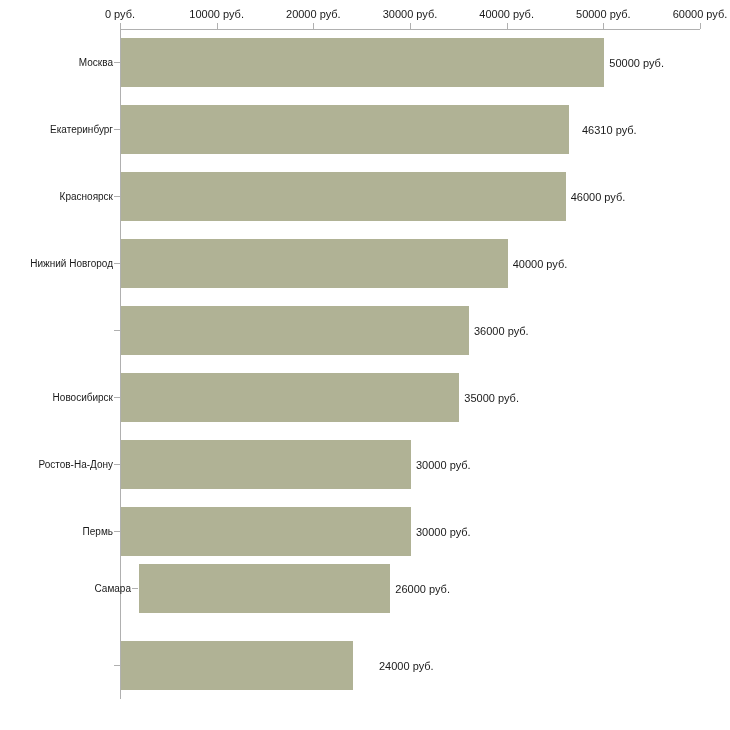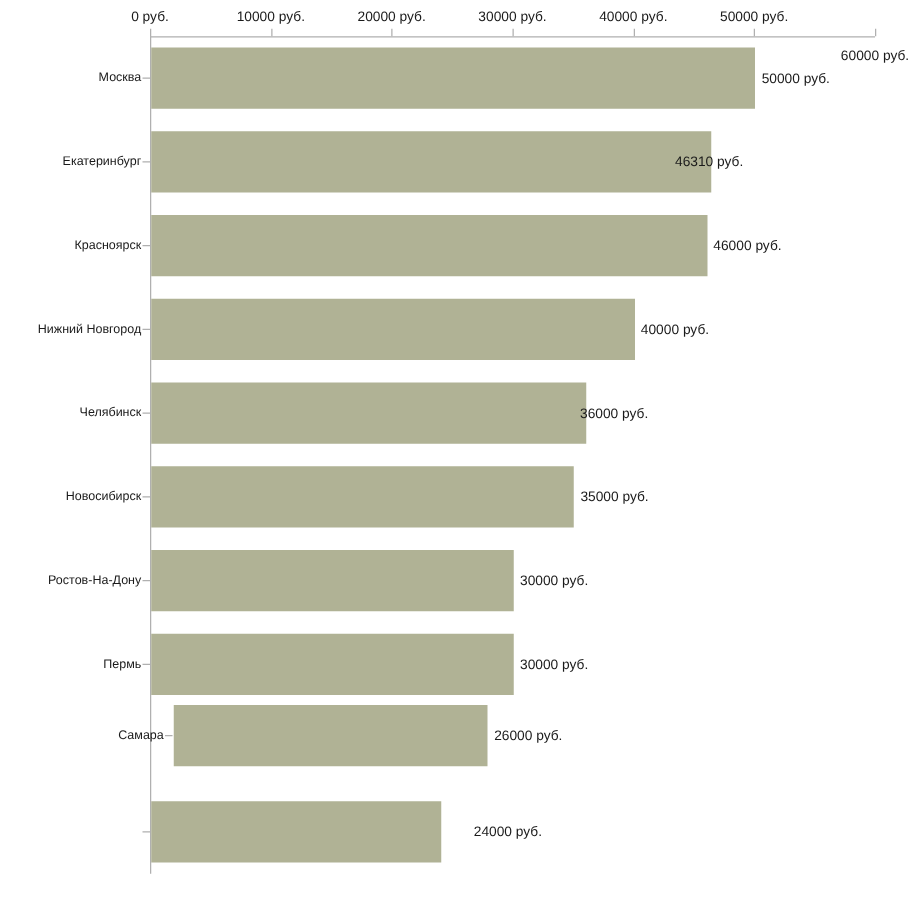--- a/index.html
+++ b/index.html
@@ -108,52 +108,51 @@
       <div class="tick-label" style="left: 216.667px;">10000 руб.</div>
       <div class="tick-mark" style="left: 313.333px;"></div>
       <div class="tick-label" style="left: 313.333px;">20000 руб.</div>
       <div class="tick-mark" style="left: 410px;"></div>
       <div class="tick-label" style="left: 410px;">30000 руб.</div>
       <div class="tick-mark" style="left: 506.667px;"></div>
       <div class="tick-label" style="left: 506.667px;">40000 руб.</div>
       <div class="tick-mark" style="left: 603.333px;"></div>
       <div class="tick-label" style="left: 603.333px;">50000 руб.</div>
       <div class="tick-mark" style="left: 700px;"></div>
-      <div class="tick-label" style="left: 700px; margin-top: 31px;">60000 руб.</div>
+      <div class="tick-label" style="left: 700px;">60000 руб.</div>
     </div>
   <div id="rows">
       <div class="row" style="top: 29px;">
         <div class="cat-label">Москва</div>
         <div class="cat-tick"></div>
         <div class="bar" style="width: 483.333px; background: rgb(176, 178, 149);"></div>
         <div class="bar-value" style="left: 604.333px;">50000 руб.</div>
       </div>
       <div class="row" style="top: 96px;">
         <div class="cat-label">Екатеринбург</div>
         <div class="cat-tick"></div>
         <div class="bar" style="width: 447.663px; background: rgb(176, 178, 149);"></div>
-        <div class="bar-value" style="left: 535px; text-align: right;">46310 руб.</div>
+        <div class="bar-value" style="left: 577px; text-align: right;">46310 руб.</div>
       </div>
       <div class="row" style="top: 163px;">
         <div class="cat-label">Красноярск</div>
         <div class="cat-tick"></div>
         <div class="bar" style="width: 444.667px; background: rgb(176, 178, 149);"></div>
         <div class="bar-value" style="left: 565.667px;">46000 руб.</div>
       </div>
       <div class="row" style="top: 230px;">
         <div class="cat-label">Нижний Новгород</div>
         <div class="cat-tick"></div>
         <div class="bar" style="width: 386.667px; background: rgb(176, 178, 149);"></div>
         <div class="bar-value" style="left: 507.667px;">40000 руб.</div>
       </div>
       <div class="row" style="top: 297px;">
-        <div class="cat-label">Челябинск</div>
         <div class="cat-tick"></div>
         <div class="bar" style="width: 348px; background: rgb(176, 178, 149);"></div>
-        <div class="bar-value" style="left: 459px;">36000 руб.</div>
+        <div class="bar-value" style="left: 469px;">36000 руб.</div>
       </div>
       <div class="row" style="top: 364px;">
         <div class="cat-label">Новосибирск</div>
         <div class="cat-tick"></div>
         <div class="bar" style="width: 338.333px; background: rgb(176, 178, 149);"></div>
         <div class="bar-value" style="left: 459.333px;">35000 руб.</div>
       </div>
       <div class="row" style="top: 431px;">
         <div class="cat-label">Ростов-На-Дону</div>
         <div class="cat-tick"></div>

